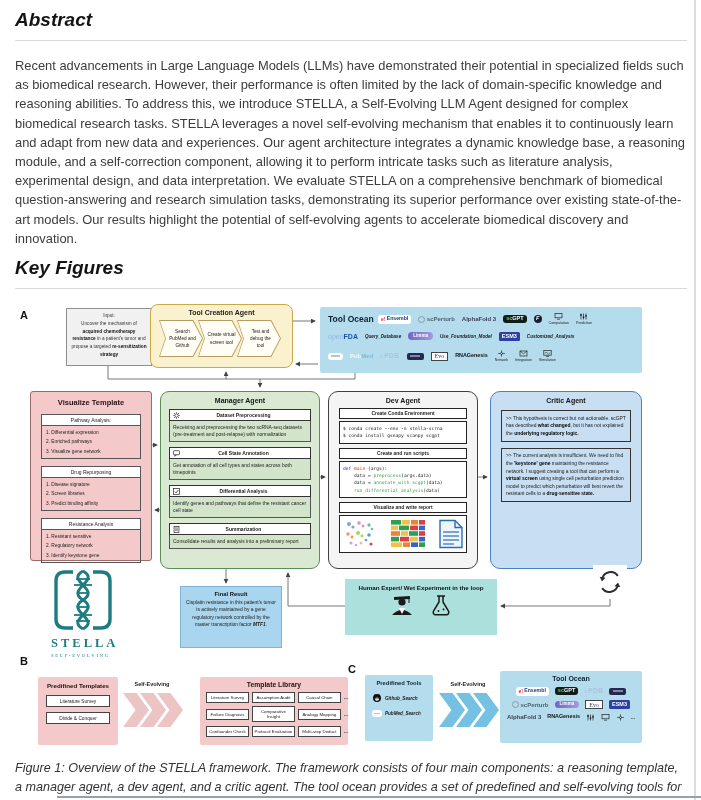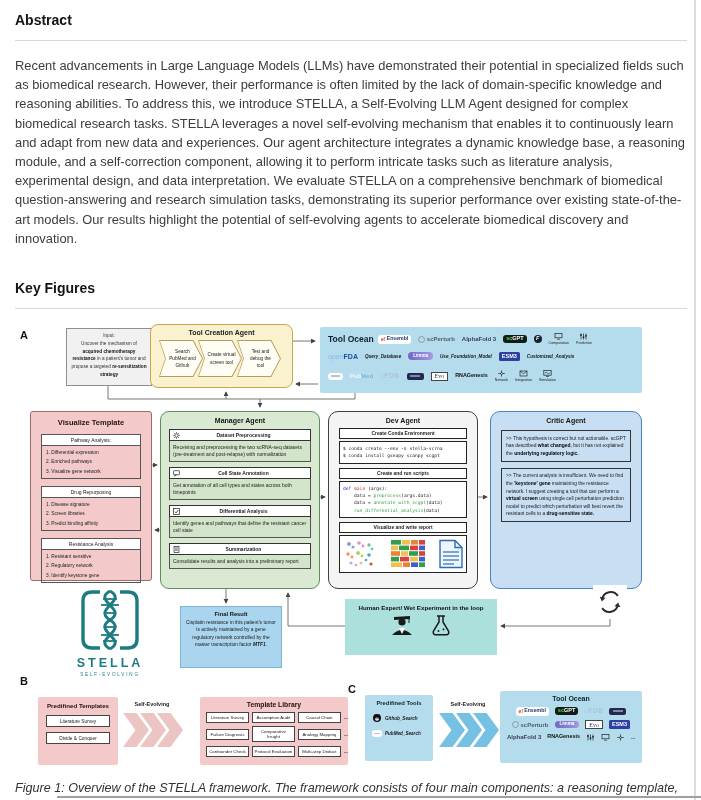--- a/index.html
+++ b/index.html
@@ -1,21 +1,21 @@
 <!DOCTYPE html>
 <html><head>
 <meta charset="utf-8">
 <style>
   html,body{margin:0;padding:0;background:#fff;}
   body{width:701px;height:800px;position:relative;overflow:hidden;
        font-family:"Liberation Sans",sans-serif;color:#222;-webkit-text-size-adjust:none;}
   .content{position:absolute;left:15px;top:0;width:672px;}
-  .sec-heading{font-size:14px;font-weight:bold;color:#141414;line-height:24px;}
+  .sec-heading{font-size:19px;font-weight:bold;color:#141414;line-height:24px;font-style:italic;}
   .h1{padding-top:8px;}
-  .h2{margin-top:28px;}
+  .h2{margin-top:8px;}
   .rule{border-bottom:1px solid #d8d8d8;margin-top:8px;}
   .abstract-p{margin:15px 0 0 0;font-size:12.9px;line-height:19.2px;color:#3c3c3c;}
   .caption{margin-top:2px;font-size:12.6px;line-height:18.5px;font-style:italic;color:#333;}
   .right-scroll-line{position:absolute;left:694px;top:0;width:2px;height:800px;background:#dcdcdc;}
   .bottom-rule{position:absolute;left:57px;top:796px;width:644px;height:2px;background:#9aa0a6;}
 
   
   .figure{position:relative;width:672px;height:462px;margin-top:6px;}
   .fig-abs{position:absolute;box-sizing:border-box;}
   .panel-label{font-size:11px;font-weight:bold;color:#111;}
@@ -98,21 +98,21 @@
   .mono{font-family:"DejaVu Sans Mono",monospace;font-size:4.6px;line-height:1.6;color:#222;white-space:pre;}
   .c-kw{color:#2222cc;} .c-red{color:#cc3311;} .c-green{color:#2f9e44;}
   .viz-row{display:flex;align-items:center;justify-content:space-between;padding:2px 2px;}
 
   
   .critic{left:475px;top:96px;width:152px;height:178px;background:#c8def2;border:1.3px solid #4d80c4;border-radius:10px;}
   .note{margin:6px 10px 0 10px;border:0.8px solid #333;font-size:4.9px;line-height:1.55;padding:3.5px 4px;color:#1a1a1a;}
   .note b{color:#000;}
 
   
-  .stella{left:52px;top:274px;width:86px;text-align:center;}
+  .stella{left:36px;top:274px;width:86px;text-align:left;font-family:Liberation Serif, serif;}
   .stella-name{font-size:12.5px;font-weight:bold;letter-spacing:3px;color:#1d7c82;margin-top:1px;}
   .stella-tag{font-size:4.6px;letter-spacing:1.8px;color:#1d7c82;margin-top:2px;}
 
   
   .final-result{left:165px;top:291px;width:102px;height:62px;background:#a9d6ee;border:0.8px solid #7fb4d4;
                 text-align:center;padding:4px 4px;}
   .fr-title{font-size:5.8px;font-weight:bold;color:#111;}
   .fr-text{font-size:4.9px;line-height:1.5;margin-top:2px;color:#1a1a1a;}
   .fr-text i{font-weight:bold;}
 

